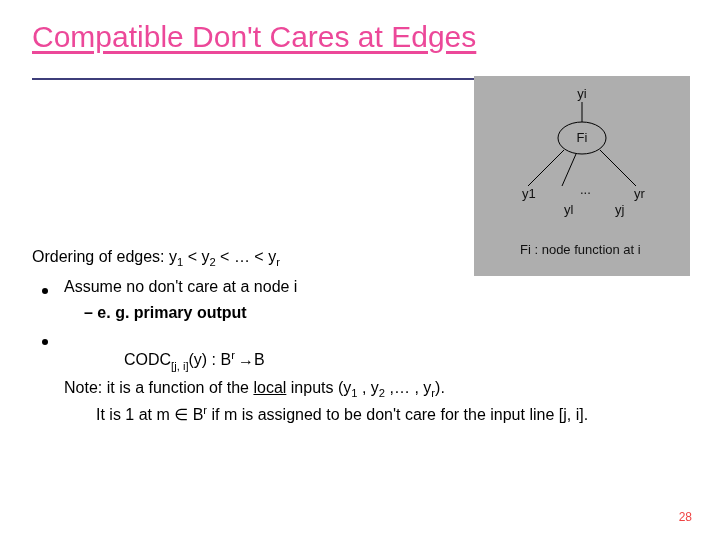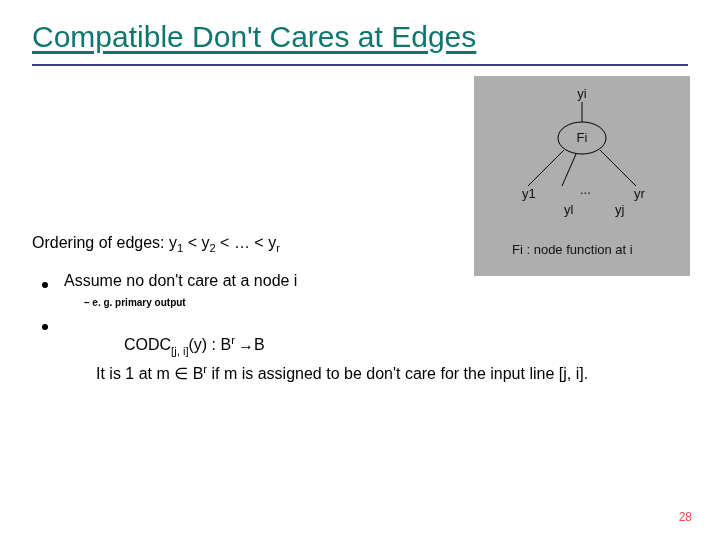--- a/index.html
+++ b/index.html
@@ -9,23 +9,23 @@
     height: 540px;
     background: #fff;
     font-family: Arial, Helvetica, sans-serif;
     padding: 20px 32px 20px 32px;
     position: relative;
     color: #000;
   }
   .title {
     font-size: 30px;
     font-weight: normal;
-    color: #0f766e;
+    color: #ec4899;
     border-bottom: 2px solid #3e3e7a;
-    padding-bottom: 10px;
+    padding-bottom: 24px;
     margin-bottom: 22px;
     text-decoration: underline;
     text-underline-offset: 4px;
   }
   .figure-box {
     position: absolute;
     right: 30px;
     top: 76px;
     width: 216px;
     height: 200px;
@@ -33,31 +33,31 @@
     padding: 10px 10px 4px 10px;
   }
   .figure-svg {
     display: block;
     margin: 0 auto;
   }
   .fig-caption {
     font-size: 13px;
     color: #111;
     margin-top: 24px;
-    margin-left: 28px;
+    margin-left: 36px;
   }
   .content {
     margin-top: 165px;
     font-size: 16px;
     line-height: 1.5;
   }
-  .line-ordering { margin-bottom: 12px; }
+  .line-ordering { margin-bottom: 4px; }
   .bullet-row { display: flex; align-items: center; margin-bottom: 2px; }
   .bullet-dot { width: 6px; height: 6px; background: #000; border-radius: 50%; margin-top: 8px; margin-right: 16px; margin-left: 10px; flex-shrink: 0; }
-  .dash { margin-left: 52px; font-size: 10px; font-weight: bold; margin-bottom: 6px; }
+  .dash { margin-left: 52px; font-size: 16px; font-weight: bold; margin-bottom: 6px; }
   .indented { margin-left: 92px; margin-bottom: 2px; }
   .note-line { margin-left: 32px; }
   .it-line { margin-left: 64px; }
   sub { font-size: 0.7em; vertical-align: sub; }
   sup { font-size: 0.7em; vertical-align: super; }
   .page-num {
     position: absolute;
     bottom: 16px;
     right: 28px;
     font-size: 12px;
@@ -102,20 +102,23 @@
   <div class="dash">–   e. g. primary output</div>
 
   <div class="bullet-row">
     <span class="bullet-dot"></span>
   </div>
 
   <div class="indented">
     <span>CODC</span><sub>[j, i]</sub><span>(y) : B</span><sup>r </sup><span>→</span><span>B</span>
   </div>
 
+  <div class="note-line">
+    <span>Note: it is a function of the </span><span style="text-decoration: underline;">local</span><span> inputs (y</span><sub>1</sub><span> , y</span><sub>2</sub><span> ,… , y</span><sub>r</sub><span>).</span>
+  </div>
 
   <div class="it-line">
     <span>It is 1 at m </span><span>∈</span><span> B</span><sup>r</sup><span> if m is assigned to be don't care for the input line [j, i].</span>
   </div>
 
 </div>
 
 <div class="page-num">28</div>
 
 </body></html>

